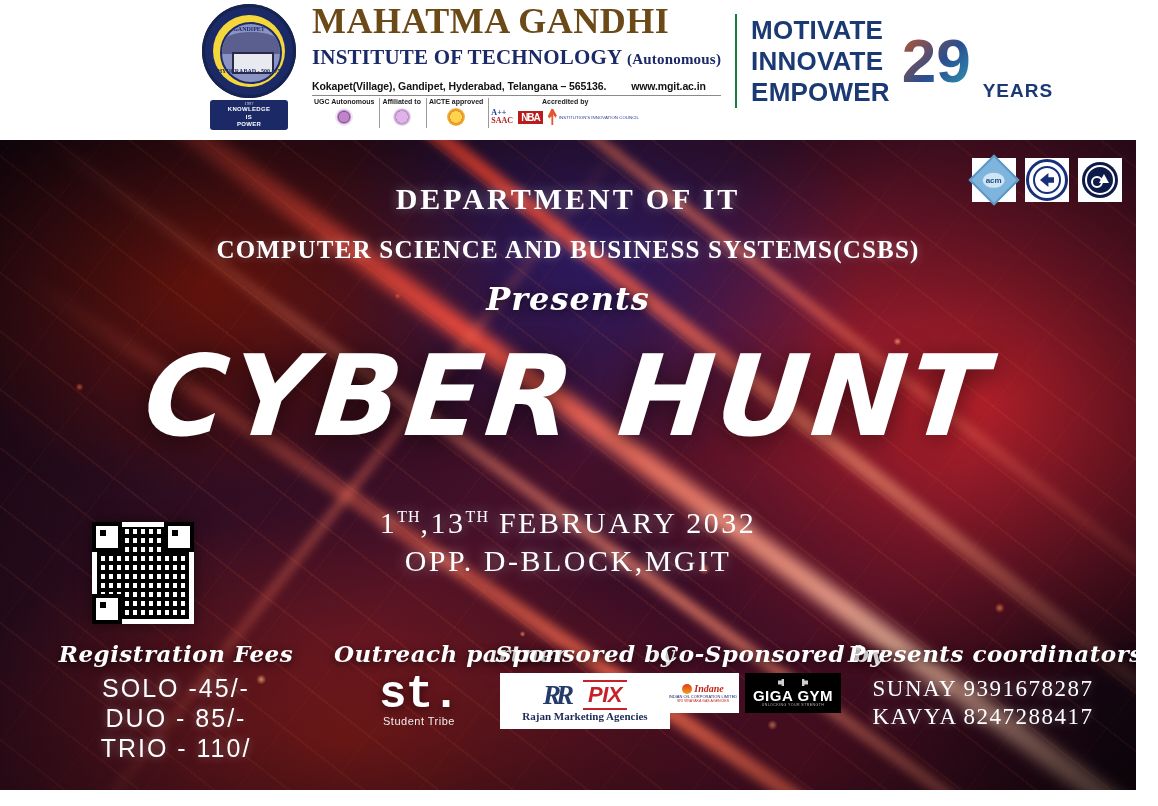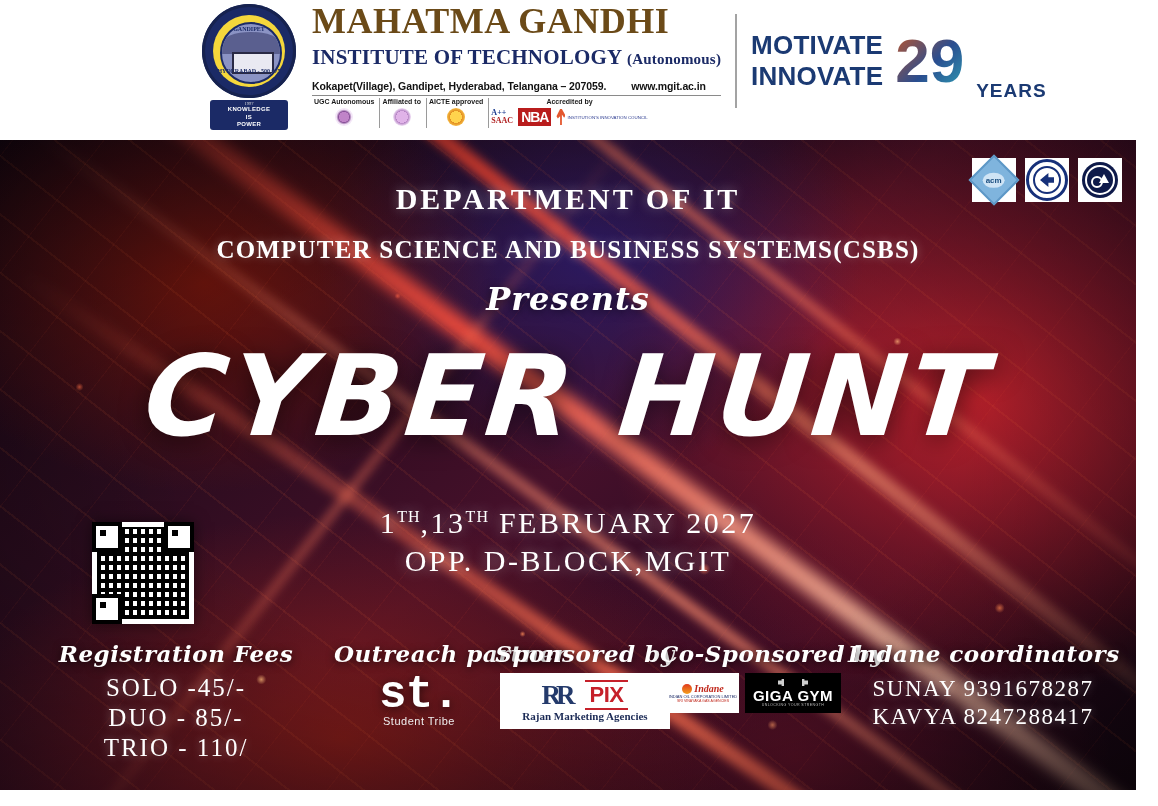--- a/index.html
+++ b/index.html
@@ -46,28 +46,28 @@
   .acccell:last-child{border-right:none;}
   .acccell .cap{font-family:"Liberation Sans",sans-serif;font-size:7px;font-weight:bold;color:#1a1a1a;
     white-space:nowrap;margin-bottom:1px;}
   .badgerow{display:flex;align-items:center;gap:5px;height:22px;}
   .bdg{width:18px;height:18px;border-radius:50%;}
   .bdg.ugc{background:radial-gradient(circle,#c084c8 40%,#7a3c8c 41%,#f3e6f7 60%);}
   .bdg.aff{background:radial-gradient(circle,#e0b3e8 45%,#b07ac0 46%,#f0dff5 70%);}
   .bdg.aicte{background:radial-gradient(circle,#ffd34d 45%,#e08a1e 46%,#f5b942 70%);}
   .naac{font-family:"Liberation Serif",serif;font-size:8px;color:#1a3a8f;font-weight:bold;line-height:8px;text-align:left;}
   .naac b{display:block;color:#b02020;}
-  .nba{font-family:"Liberation Sans",sans-serif;font-size:14px;font-weight:bold;color:#fff;background:#b91c1c;
+  .nba{font-family:"Liberation Sans",sans-serif;font-size:10px;font-weight:bold;color:#fff;background:#b91c1c;
     padding:1px 3px;letter-spacing:-1px;}
   .iic{display:flex;align-items:center;gap:2px;}
   .iic .fig{width:9px;height:16px;background:#e4572e;clip-path:polygon(40% 0,60% 0,100% 40%,85% 55%,60% 35%,60% 100%,40% 100%,40% 45%,15% 60%,0 45%);}
   .iic .txt{font-family:"Liberation Sans",sans-serif;font-size:4.4px;color:#2b3a8f;line-height:5px;}
 
   
-  .tagline{flex:1;display:flex;align-items:center;padding-left:14px;border-left:2px solid #a3a3a3;
+  .tagline{flex:1;display:flex;align-items:center;padding-left:14px;border-left:2px solid #15803d;
     margin:12px 0 14px 14px;height:94px;}
   .tagwords{font-family:"Liberation Sans",sans-serif;font-weight:bold;color:#1b3a73;font-size:26px;
     line-height:31px;letter-spacing:.2px;}
   .tag29{font-family:"Liberation Sans",sans-serif;font-weight:bold;font-size:62px;line-height:58px;
     background:linear-gradient(135deg,#c0562a 0%,#2a4d8f 55%,#2f9fb5 100%);
     -webkit-background-clip:text;background-clip:text;color:transparent;margin-left:12px;}
   .tagyears{font-family:"Liberation Sans",sans-serif;font-weight:bold;color:#1b3a73;font-size:19px;
     letter-spacing:1px;margin-left:12px;align-self:flex-end;padding-bottom:6px;}
 
   
@@ -160,35 +160,35 @@
     background-blend-mode:multiply;}
   .qr .fp{position:absolute;width:22px;height:22px;border:4px solid #000;background:#fff;}
   .qr .fp:after{content:"";position:absolute;left:4px;top:4px;width:6px;height:6px;background:#000;}
 
   
   .bottom{position:absolute;left:0;bottom:18px;width:1136px;height:132px;}
   .scriptlbl{font-family:"DejaVu Serif",serif;font-style:italic;font-weight:bold;color:#fff;
     font-size:23px;letter-spacing:.5px;text-shadow:0 2px 8px rgba(0,0,0,.65);white-space:nowrap;}
 
   .fees{position:absolute;left:46px;top:0;width:260px;text-align:center;}
-  .fees .lines{margin-top:6px;color:#fff;font-family:Liberation Serif, serif;font-size:25px;
+  .fees .lines{margin-top:6px;color:#fff;font-family:Liberation Sans, sans-serif;font-size:25px;
     line-height:30px;letter-spacing:2px;text-shadow:0 0 10px rgba(255,255,255,.35);}
 
   .spon{position:absolute;top:0;text-align:center;}
   .spon .lbl{margin-bottom:6px;}
   .logobox{background:#fff;display:inline-flex;align-items:center;justify-content:center;}
 
   .sp-outreach{left:334px;width:170px;}
   .st-logo{color:#fff;font-family:Liberation Mono, monospace;font-weight:bold;font-size:46px;
     line-height:44px;letter-spacing:-1px;text-shadow:0 2px 10px rgba(0,0,0,.6);}
   .st-sub{color:#eee;font-family:"Liberation Sans",sans-serif;font-size:11px;letter-spacing:.5px;margin-top:-2px;}
 
   .sp-sponsored{left:492px;width:186px;}
   .rmbox{width:162px;height:52px;padding:2px 4px;flex-direction:column;}
-  .rmtop{display:flex;align-items:center;gap:14px;height:30px;}
+  .rmtop{display:flex;align-items:center;gap:14px;height:30px;font-style:italic;}
   .rr{font-family:"Liberation Serif",serif;font-weight:bold;font-size:27px;color:#243a6b;line-height:27px;letter-spacing:-5px;}
   .pix{font-family:"Liberation Sans",sans-serif;font-weight:bold;font-size:22px;color:#c6202a;
     border-top:2px solid #c6202a;border-bottom:2px solid #c6202a;padding:0 5px;letter-spacing:-.5px;}
   .rmsub{font-family:"Liberation Serif",serif;font-weight:bold;font-size:11px;color:#1b2a55;white-space:nowrap;}
 
   .sp-cospon{left:660px;width:188px;}
   .corow{display:flex;gap:6px;justify-content:center;align-items:center;}
   .indane{width:72px;height:40px;background:#fff;display:flex;flex-direction:column;align-items:center;justify-content:center;}
   .indane .i1{display:flex;align-items:center;gap:2px;}
   .indane .flame{width:10px;height:10px;border-radius:50%;background:linear-gradient(180deg,#e03a1e,#f3a01c);}
@@ -227,21 +227,21 @@
         </div>
       </div>
 
       <div class="nameblock">
         <div class="ttl1">MAHATMA GANDHI</div>
         <div class="ttl2">
           <span>INSTITUTE OF TECHNOLOGY</span>
           <span class="auto">(Autonomous)</span>
         </div>
         <div class="addr">
-          <span>Kokapet(Village), Gandipet, Hyderabad, Telangana – 207059.</span>
+          <span>Kokapet(Village), Gandipet, Hyderabad, Telangana – 565136.</span>
           <span class="web">www.mgit.ac.in</span>
         </div>
 
         <div class="accrow">
           <div class="acccell">
             <div class="cap">UGC Autonomous</div>
             <div class="badgerow">
                 <span class="bdg ugc"></span>
               </div>
           </div>
@@ -271,20 +271,21 @@
               </span>
             </div>
           </div>
         </div>
       </div>
 
       <div class="tagline">
         <div class="tagwords">
           <div>MOTIVATE</div>
           <div>INNOVATE</div>
+          <div>EMPOWER</div>
         </div>
         <div class="tag29">29</div>
         <div class="tagyears">YEARS</div>
       </div>
 
     </div>
   </div>
 
   <div class="poster">
     <div class="bgbase"></div>
@@ -318,21 +319,21 @@
           </div>
       </div>
 
       <div class="dept">DEPARTMENT OF IT</div>
       <div class="csbs">COMPUTER SCIENCE AND BUSINESS SYSTEMS(CSBS)</div>
       <div class="presents">Presents</div>
 
       <div class="bigtitle">CYBER HUNT</div>
 
       <div class="dates">
-        <span>1</span><sup>TH</sup><span>,13</span><sup>TH</sup><span> FEBRUARY 2027</span>
+        <span>1</span><sup>TH</sup><span>,13</span><sup>TH</sup><span> FEBRUARY 2032</span>
       </div>
       <div class="venue">OPP. D-BLOCK,MGIT</div>
 
       <div class="qrwrap">
         <div class="qr">
           <span class="fp" style="left:0;top:0;"></span>
           <span class="fp" style="right:0;top:0;"></span>
           <span class="fp" style="left:0;bottom:0;"></span>
         </div>
       </div>
@@ -378,21 +379,21 @@
             </div>
             <div class="giga">
               <div class="bell"></div>
               <div class="gt">GIGA GYM</div>
               <div class="gs">UNLOCKING YOUR STRENGTH</div>
             </div>
           </div>
         </div>
 
         <div class="coords">
-          <div class="scriptlbl">Indane coordinators</div>
+          <div class="scriptlbl">Presents coordinators</div>
           <div class="lines">
             <div>SUNAY 9391678287</div>
             <div>KAVYA 8247288417</div>
           </div>
         </div>
 
       </div>
     </div>
   </div>
 </div>

